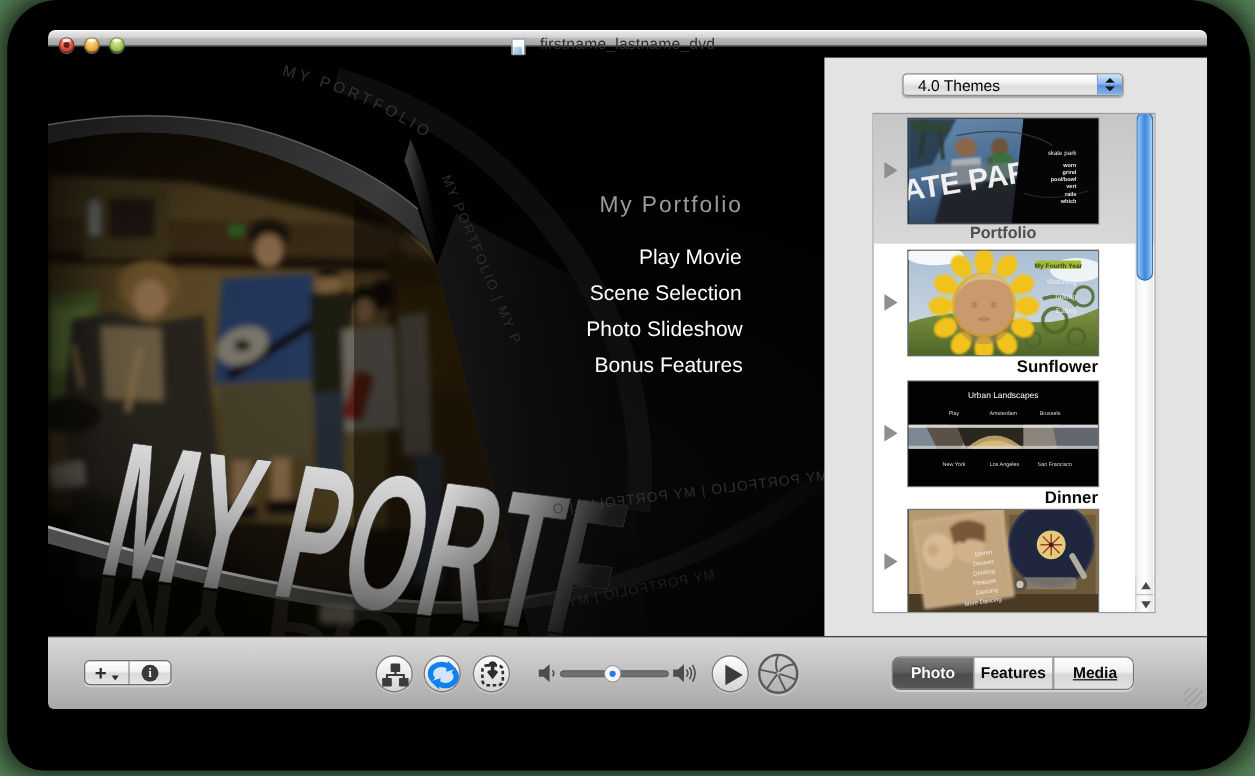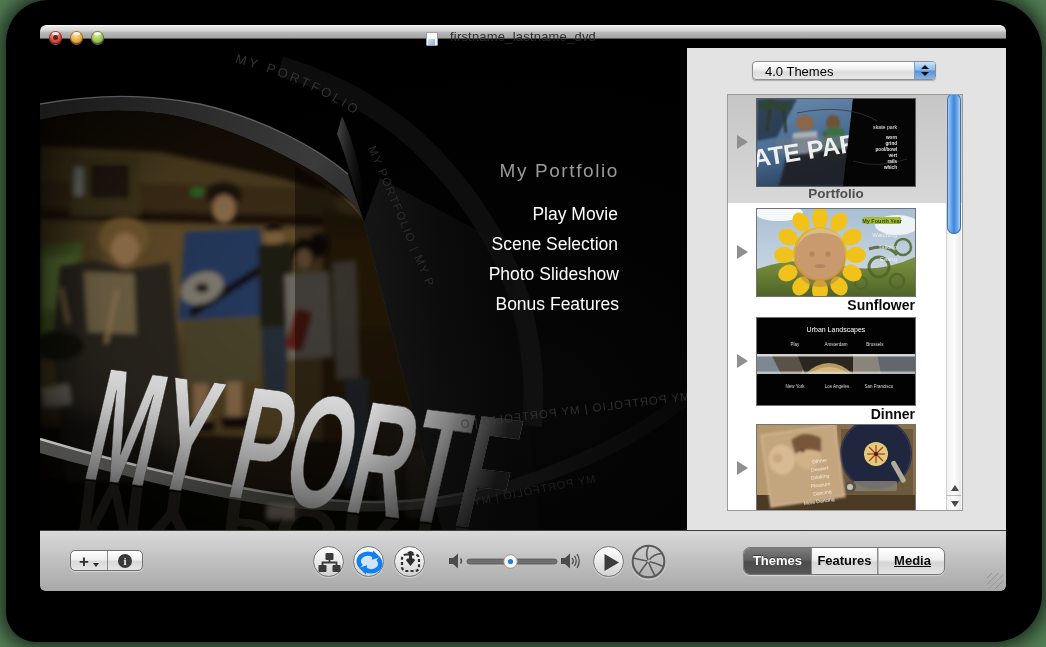--- a/index.html
+++ b/index.html
@@ -469,19 +469,19 @@
 </g>
 <rect x="21" y="12" width="90" height="5" rx="2.5" fill="#6f6f6f" stroke="#555" stroke-width="0.8"></rect>
 <circle cx="64.5" cy="14.5" r="6.8" fill="#f5f5f5" stroke="#8a8a8a" stroke-width="0.8"></circle>
 <circle cx="64.5" cy="14.5" r="2.6" fill="#2a7de0"></circle>
 <g fill="#4c4c4c">
 <polygon points="115,11 119,11 124,6.5 124,21.5 119,17 115,17"></polygon>
 <path d="M126,11 Q128.5,14 126,17 M128.5,9 Q132,14 128.5,19 M131,7 Q135.5,14 131,21" stroke="#4c4c4c" stroke-width="1.3" fill="none"></path>
 </g>
 </svg></div>
     <div id="seg">
-        <div class="sg" id="sg1">Themes</div>
+        <div class="sg" id="sg1">Photo</div>
         <div class="sg" id="sg2">Features</div>
         <div class="sg" id="sg3">Media</div>
       </div>
     <div id="grip"></div>
   </div>
 </div>
 
 </body></html>

